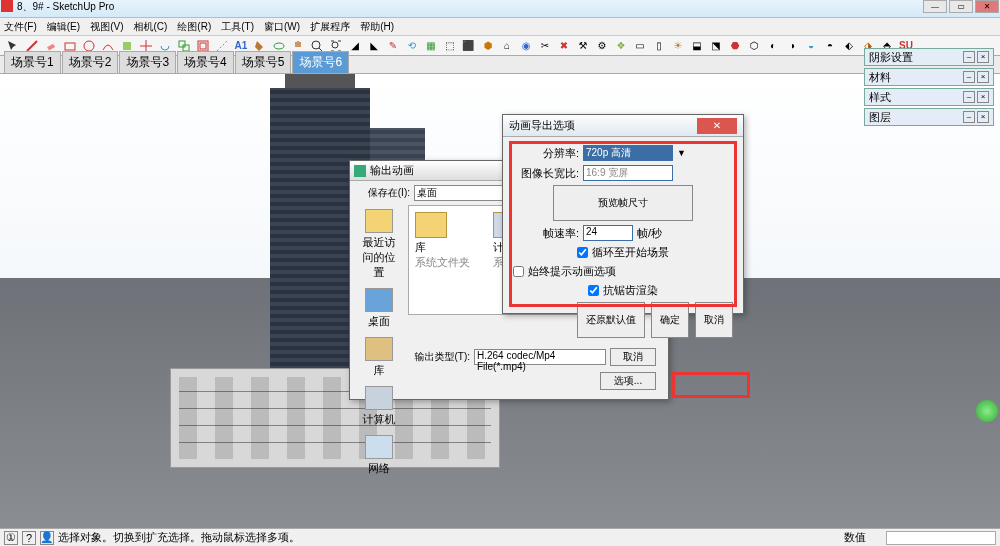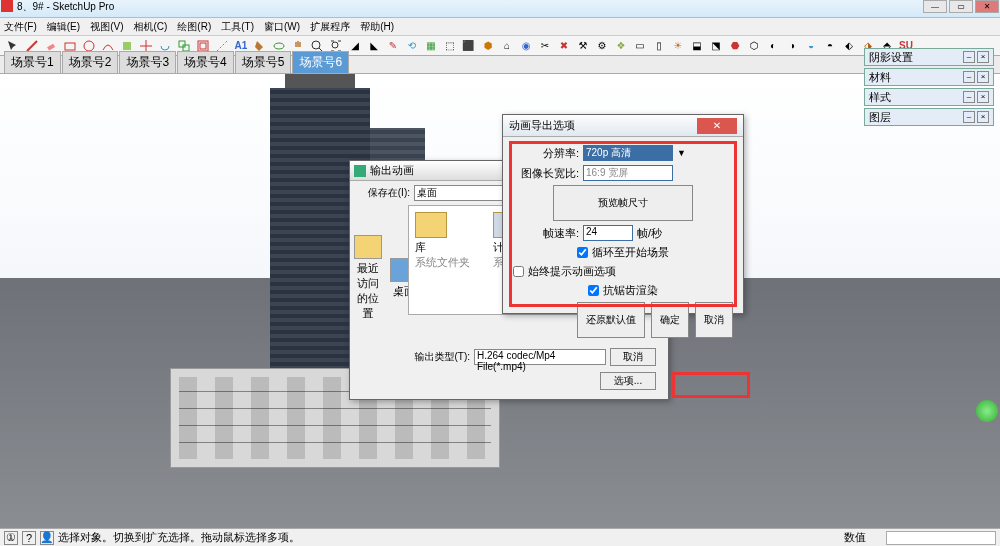--- a/index.html
+++ b/index.html
@@ -34,21 +34,21 @@
 .crown{position:absolute;left:115px;bottom:380px;width:70px;height:14px;background:#555}
 .base{position:absolute;left:0;bottom:0;width:330px;height:100px;background:#d8d8d8;border:1px solid #999}
 .base::before{content:"";position:absolute;inset:8px;background:repeating-linear-gradient(90deg,#bbb 0 18px,#d8d8d8 18px 36px),repeating-linear-gradient(0deg,transparent 0 16px,#999 16px 17px);background-blend-mode:multiply}
 
 .dlg-save{position:absolute;left:349px;top:160px;width:320px;height:240px;background:#f0f0f0;border:1px solid #666;box-shadow:2px 2px 6px rgba(0,0,0,.3)}
 .dlg-save .dtitle{height:20px;background:linear-gradient(#fff,#ddd);border-bottom:1px solid #aaa;display:flex;align-items:center;padding:0 4px;font-size:10px}
 .dlg-save .dtitle .dicon{width:12px;height:12px;background:#3a7;margin-right:4px}
 .drow{display:flex;align-items:center;padding:3px 6px;gap:4px}
 .drow label{width:54px;text-align:right;font-size:10px}
 .dsel{flex:1;height:16px;border:1px solid #888;background:#fff;font-size:10px;padding:0 2px}
-.sidebar{position:absolute;left:4px;top:44px;width:50px;bottom:52px;display:flex;align-items:center;gap:8px;padding-top:4px}
+.sidebar{position:absolute;left:4px;top:44px;width:50px;bottom:52px;display:flex;flex-direction:column;align-items:center;gap:8px;padding-top:4px}
 .sbitem{width:40px;text-align:center;font-size:9px}
 .sbitem .sic{width:28px;height:24px;margin:0 auto 2px;background:#ddd;border:1px solid #999}
 .filearea{position:absolute;left:58px;top:44px;right:6px;height:110px;background:#fff;border:1px solid #aaa;display:flex;gap:18px;padding:6px}
 .fitem{width:60px;text-align:left;font-size:9px}
 .fitem .fic{width:32px;height:26px;background:#f3d373;border:1px solid #b89640;margin-bottom:2px}
 .fitem .fic.comp{background:#cfd9e6}
 .fitem .fic.doc{background:#e8d4b8}
 .dbottom{position:absolute;left:58px;right:6px;bottom:6px}
 .dbottom .drow label{width:56px}
 .dbtn{width:46px;height:18px;border:1px solid #888;background:#eee;font-size:10px}

